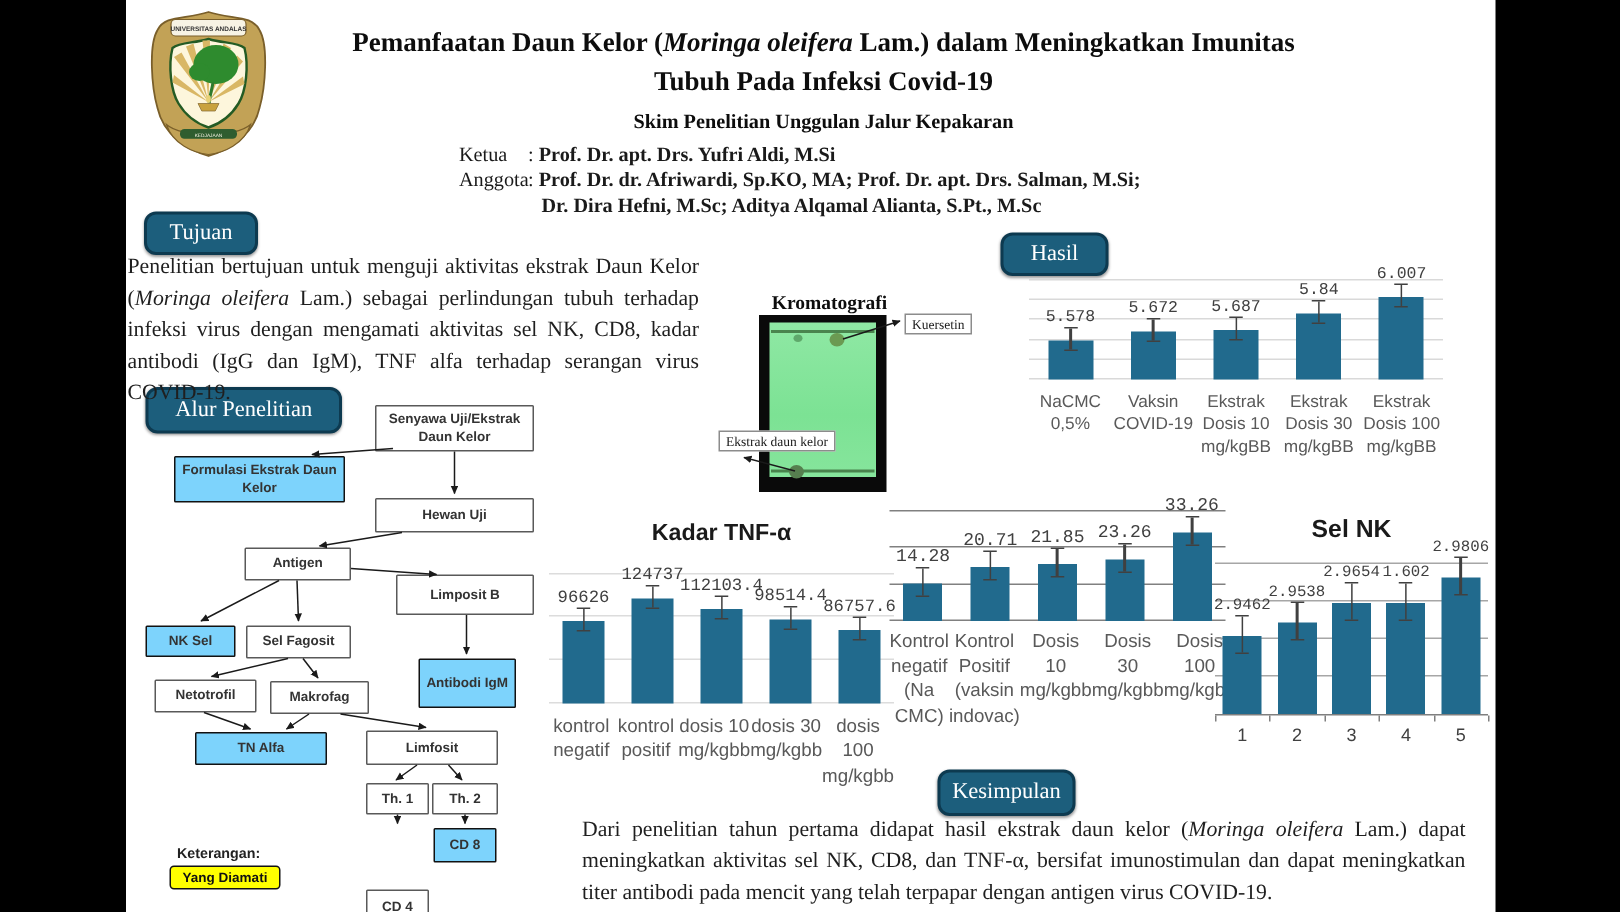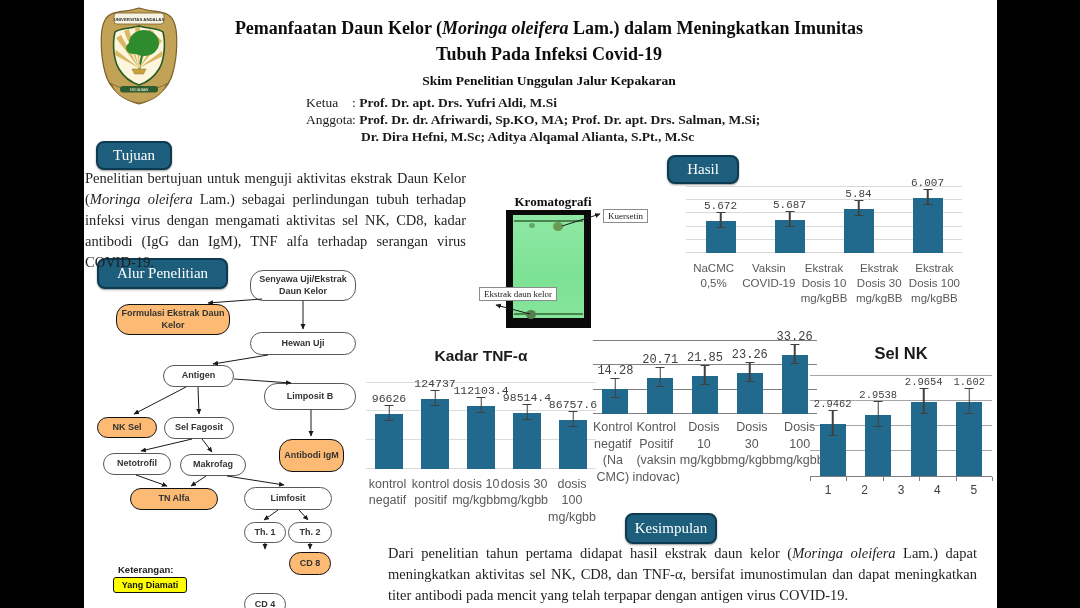--- a/index.html
+++ b/index.html
@@ -17,25 +17,25 @@
   .people-names{font-weight:bold;}
   
   .pill{background:#1C5E7C;border:2px solid #0D3A50;border-radius:8px;color:#fff;
         display:flex;align-items:center;justify-content:center;font-size:15px;
         font-family:"Liberation Serif",serif;box-shadow:0 1px 2px rgba(0,0,0,.4);cursor:default;}
   
   .para{font-size:14.5px;line-height:1.45;text-align:justify;color:#1f1f1f;}
   #tujuan-par{left:85px;top:168px;width:381px;}
   #kesimpulan-par{left:388px;top:543px;width:589px;}
   
-  .flow-node{position:absolute;box-sizing:border-box;border:1px solid #595959;border-radius:13px;
+  .flow-node{position:absolute;box-sizing:border-box;border:1px solid #595959;border-radius:1px;
              background:#fff;display:flex;align-items:center;justify-content:center;text-align:center;
              font-family:"Liberation Sans",sans-serif;font-size:9px;font-weight:600;color:#333;
              line-height:1.25;padding:1px 3px;}
-  .flow-node.hl{background:#fdba74;border-color:#111;}
+  .flow-node.hl{background:#7dd3fc;border-color:#111;}
   #keterangan{left:118px;top:564px;font-family:"Liberation Sans",sans-serif;font-size:9.5px;font-weight:700;color:#222;}
   #yang-diamati{left:113px;top:577px;width:72px;height:14px;background:#FFFF00;border:1px solid #111;
         border-radius:3px;display:flex;align-items:center;justify-content:center;
         font-family:"Liberation Sans",sans-serif;font-size:9px;font-weight:700;color:#111;}
   
   #krom-title{left:500px;top:194px;width:106px;text-align:center;font-size:13px;font-weight:bold;color:#0d0d0d;}
   #plate{left:506px;top:210px;width:85px;height:118px;background:#0a0a0a;}
   #plate-inner{position:absolute;left:7px;top:5px;width:71px;height:103px;
                background:linear-gradient(180deg,#8FE8A4,#7CE294 60%,#86E59C);}
   .plate-line{position:absolute;left:1px;right:1px;height:1.5px;background:#3A6B3A;opacity:.8;}
@@ -145,20 +145,25 @@
 
 <div class="chart" id="chart-igm" style="left:686px;top:186px;width:276px;">
     <div class="plot" style="height: 67px;">
       <div class="gline" style="top: 0px; height: 1px; background: rgb(217, 217, 217);"></div>
       <div class="gline" style="top: 13.2px; height: 1px; background: rgb(217, 217, 217);"></div>
       <div class="gline" style="top: 26.4px; height: 1px; background: rgb(217, 217, 217);"></div>
       <div class="gline" style="top: 39.6px; height: 1px; background: rgb(217, 217, 217);"></div>
       <div class="gline" style="top: 52.8px; height: 1px; background: rgb(217, 217, 217);"></div>
       <div class="gline" style="top: 66px; height: 1px; background: rgb(217, 217, 217);"></div>
       <div class="slot">
+        <div class="vlabel" style="font-size: 11px; bottom: 34.8429px;">5.578</div>
+        <div class="err" style="height: 14px; bottom: 18.8429px;"></div>
+        <div class="bar" style="width: 30px; height: 25.8429px;"></div>
+      </div>
+      <div class="slot">
         <div class="vlabel" style="font-size: 11px; bottom: 41.2694px;">5.672</div>
         <div class="err" style="height: 14px; bottom: 25.2694px;"></div>
         <div class="bar" style="width: 30px; height: 32.2694px;"></div>
       </div>
       <div class="slot">
         <div class="vlabel" style="font-size: 11px; bottom: 42.2949px;">5.687</div>
         <div class="err" style="height: 14px; bottom: 26.2949px;"></div>
         <div class="bar" style="width: 30px; height: 33.2949px;"></div>
       </div>
       <div class="slot">
@@ -304,20 +309,25 @@
       </div>
       <div class="slot">
         <div class="vlabel" style="font-size: 10.5px; bottom: 87.3933px;">2.9654</div>
         <div class="err" style="height: 24px; bottom: 61.3933px;"></div>
         <div class="bar" style="width: 26px; height: 73.3933px;"></div>
       </div>
       <div class="slot">
         <div class="vlabel" style="font-size: 10.5px; bottom: 88.0667px;">1.602</div>
         <div class="err" style="height: 24px; bottom: 62.0667px;"></div>
         <div class="bar" style="width: 26px; height: 74.0667px;"></div>
+      </div>
+      <div class="slot">
+        <div class="vlabel" style="font-size: 10.5px; bottom: 104.451px;">2.9806</div>
+        <div class="err" style="height: 24px; bottom: 78.4511px;"></div>
+        <div class="bar" style="width: 26px; height: 90.4511px;"></div>
       </div>
     </div>
     <div class="cats" style="margin-top: 6px; font-size: 12px; color: rgb(64, 64, 64);">
       <div class="tick" style="left: 0%; top: -6px;"></div>
       <div class="tick" style="left: 20%; top: -6px;"></div>
       <div class="tick" style="left: 40%; top: -6px;"></div>
       <div class="tick" style="left: 60%; top: -6px;"></div>
       <div class="tick" style="left: 80%; top: -6px;"></div>
       <div class="tick" style="left: 100%; top: -6px;"></div>
       <div class="cslot">1</div>

